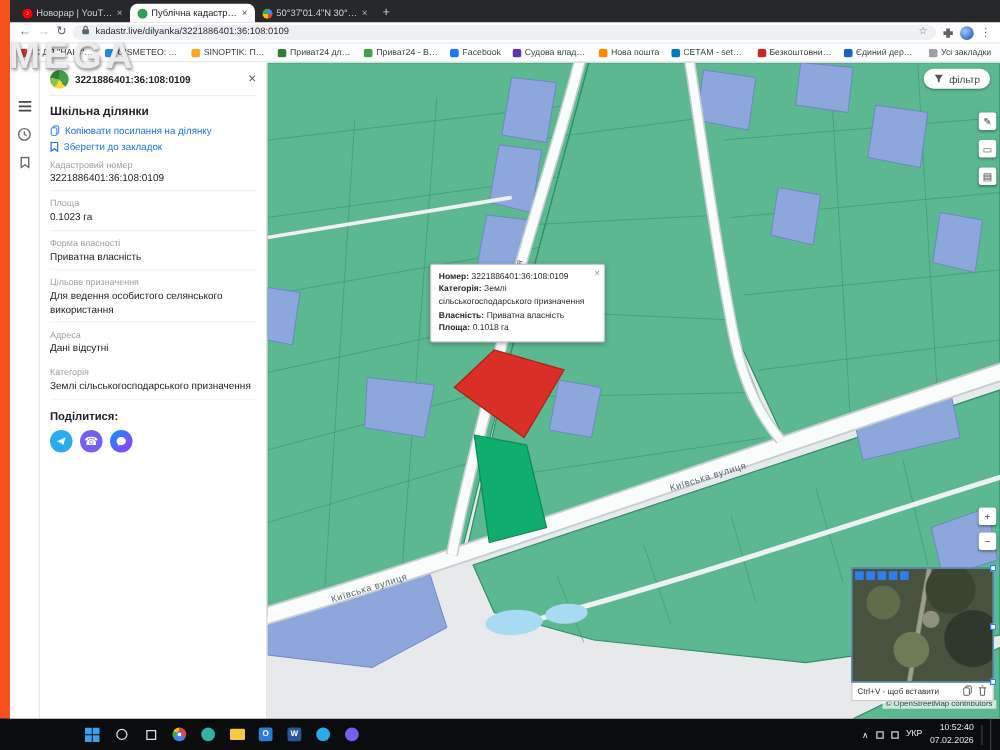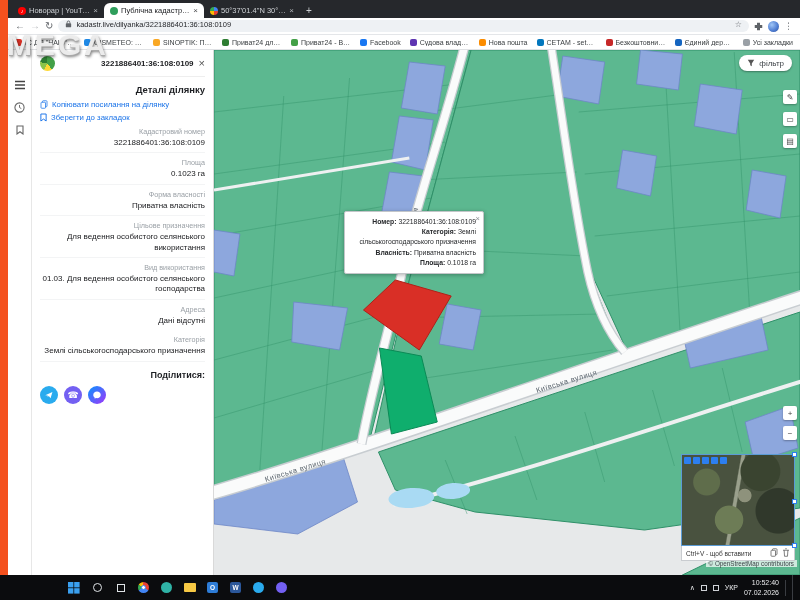--- a/index.html
+++ b/index.html
@@ -45,21 +45,21 @@
   .menu-dots { color:#5f6368; font-size:9px; letter-spacing:0; }
 
   .bookmarks { height:15px; background:#fff; border-bottom:1px solid #e0e2e5; display:flex;
                align-items:center; padding:0 7px; font-size:7px; color:#3c4043; }
   .bm-list { display:flex; gap:9px; overflow:hidden; flex:1; }
   .bm { display:flex; align-items:center; gap:3px; max-width:60px; white-space:nowrap; overflow:hidden; flex:none; }
   .bm .fav { width:7px; height:7px; border-radius:2px; flex:none; }
   .bm-label { overflow:hidden; text-overflow:ellipsis; }
   .all-bm { margin-left:8px; flex:none; max-width:none; }
 
-  .content { flex:1; display:flex; overflow:hidden; background:#fff;text-align:right; }
+  .content { flex:1; display:flex; overflow:hidden; background:#fff; }
 
   .rail { width:24px; border-right:1px solid #e7e7e7; display:flex; flex-direction:column;
           align-items:center; padding-top:30px; gap:12px; background:#fff; flex:none; }
 
   .sidebar { width:182px; border-right:1px solid #d9d9d9; background:#fff; padding:6px 8px;
              overflow:hidden; flex:none; }
   .sb-header { display:flex; align-items:center; gap:5px; padding-bottom:5px; border-bottom:1px solid #eee; }
   .logo { width:15px; height:15px; border-radius:50%; flex:none;
           background:conic-gradient(#43a047 0 40%, #fdd835 40% 58%, #8bc34a 58% 78%, #2e7d32 78% 100%); }
   .pid { font-size:8px; font-weight:bold; color:#202124; flex:1; overflow:hidden; white-space:nowrap; }
@@ -248,21 +248,21 @@
           <path d="M1 1 H7 V9 L4 6.8 L1 9 Z" fill="none" stroke="#666" stroke-width="1.1"></path>
         </svg>
       </div>
 
       <aside class="sidebar">
         <div class="sb-header">
           <span class="logo"></span>
           <span class="pid">3221886401:36:108:0109</span>
           <span class="sb-close">×</span>
         </div>
-        <div class="sb-title">Деталі ділянку</div>
+        <div class="sb-title">Шкільна ділянки</div>
         <div class="slink">
           <svg width="8" height="9" viewBox="0 0 10 12">
             <rect x="3" y="1" width="6" height="8" rx="1" fill="none" stroke="#1a73e8"></rect>
             <rect x="1" y="3" width="6" height="8" rx="1" fill="#fff" stroke="#1a73e8"></rect>
           </svg>
           <span>Копіювати посилання на ділянку</span>
         </div>
         <div class="slink">
           <svg width="7" height="9" viewBox="0 0 8 10">
             <path d="M1 1 H7 V9 L4 6.8 L1 9 Z" fill="none" stroke="#1a73e8" stroke-width="1.1"></path>
@@ -278,24 +278,20 @@
           <div class="flabel">Площа</div>
           <div class="fvalue">0.1023 га</div>
         </div>
         <div class="field">
           <div class="flabel">Форма власності</div>
           <div class="fvalue">Приватна власність</div>
         </div>
         <div class="field">
           <div class="flabel">Цільове призначення</div>
           <div class="fvalue">Для ведення особистого селянського використання</div>
-        </div>
-        <div class="field">
-          <div class="flabel">Вид використання</div>
-          <div class="fvalue">01.03. Для ведення особистого селянського господарства</div>
         </div>
         <div class="field" style="border-bottom:none">
           <div class="flabel">Адреса</div>
           <div class="fvalue">Дані відсутні</div>
         </div>
         <div class="field">
           <div class="flabel">Категорія</div>
           <div class="fvalue">Землі сільськогосподарського призначення</div>
         </div>
 

